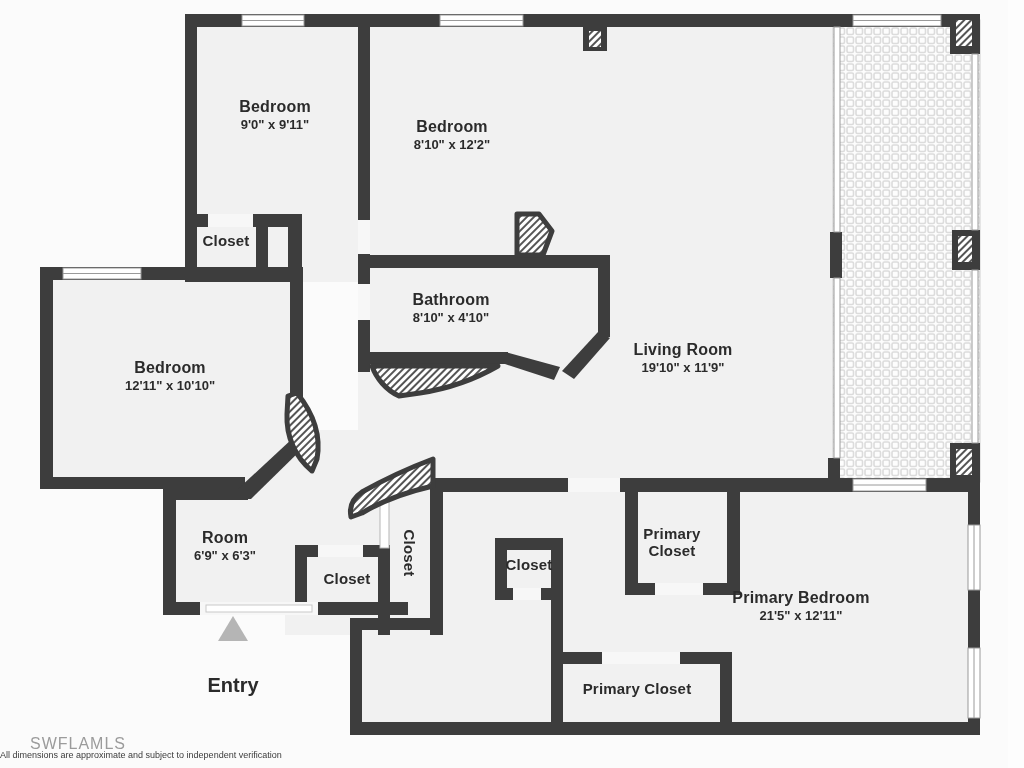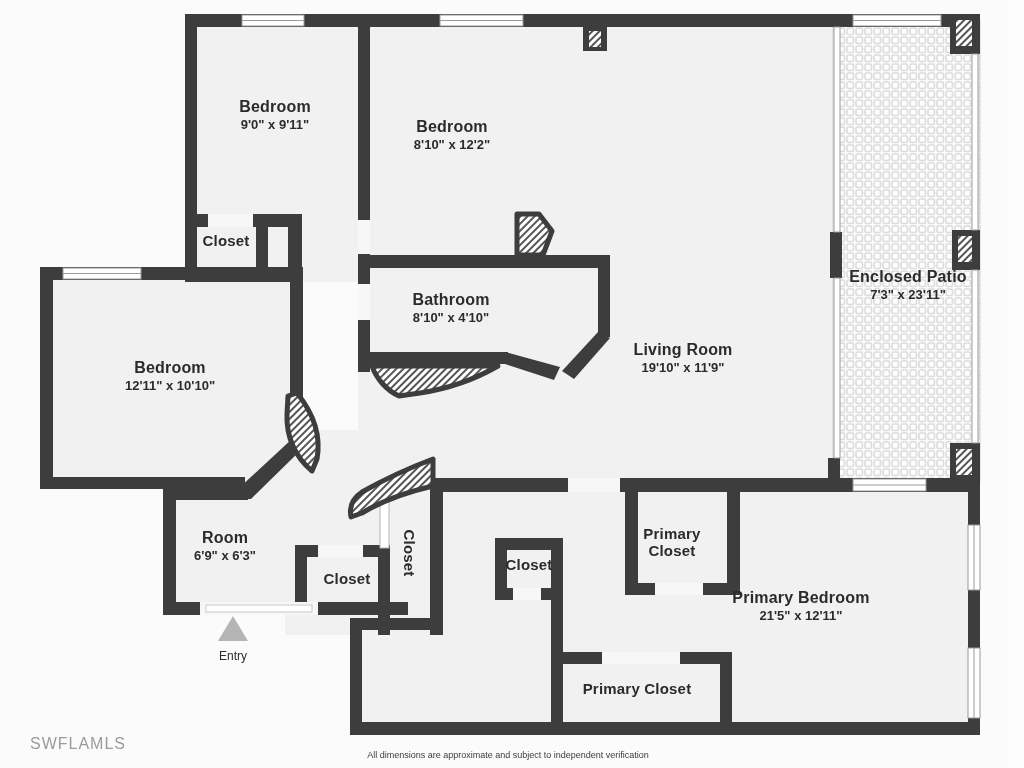--- a/index.html
+++ b/index.html
@@ -6,25 +6,25 @@
   #stage{position:relative;width:1008px;height:768px;background:#fbfbfb;overflow:hidden;
          font-family:"Liberation Sans",sans-serif;}
   #plan-svg{position:absolute;left:0;top:0;}
   .room-label{position:absolute;transform:translate(-50%,-50%);text-align:center;
               color:#2b2b2b;white-space:nowrap;line-height:1.15;}
   .room-name{font-weight:700;font-size:16px;letter-spacing:.2px;}
   .room-dims{font-weight:700;font-size:13px;margin-top:2px;}
   .small .room-name{font-size:15px;}
   .vertical{transform:translate(-50%,-50%) rotate(90deg);}
   .wrap2{white-space:normal;width:92px;}
-  #entry-label{position:absolute;transform:translate(-50%,-50%);font-weight:400;
-               font-size:12px;color:#2b2b2b;}
+  #entry-label{position:absolute;transform:translate(-50%,-50%);font-weight:700;
+               font-size:20px;color:#2b2b2b;margin-top:29px;}
   #watermark{position:absolute;left:30px;top:735px;font-size:16px;color:#9b9b9b;
              letter-spacing:1px;}
-  #disclaimer{position:absolute;left:0;top:750px;width:1016px;text-align:center;
+  #disclaimer{position:absolute;left:0;top:750px;width:1016px;text-align:left;
               font-size:9px;color:#3c3c3c;}
 </style>
 </head>
 <body>
 
 <div id="stage">
 
   <svg id="plan-svg" width="1024" height="768" viewBox="0 0 1024 768">
     <defs>
       <pattern id="tile" width="9" height="9" patternUnits="userSpaceOnUse">
@@ -190,24 +190,20 @@
     <div class="room-dims">12'11" x 10'10"</div>
   </div>
   <div class="room-label" style="left:451px;top:309px">
     <div class="room-name">Bathroom</div>
     <div class="room-dims">8'10" x 4'10"</div>
   </div>
   <div class="room-label" style="left:683px;top:359px">
     <div class="room-name">Living Room</div>
     <div class="room-dims">19'10" x 11'9"</div>
   </div>
-  <div class="room-label" style="left:908px;top:286px">
-    <div class="room-name">Enclosed Patio</div>
-    <div class="room-dims">7'3" x 23'11"</div>
-  </div>
   <div class="room-label" style="left:225px;top:547px">
     <div class="room-name">Room</div>
     <div class="room-dims">6'9" x 6'3"</div>
   </div>
   <div class="room-label small vertical" style="left:409px;top:553px">
     <div class="room-name">Closet</div>
   </div>
   <div class="room-label small" style="left:347px;top:579px">
     <div class="room-name">Closet</div>
   </div>

